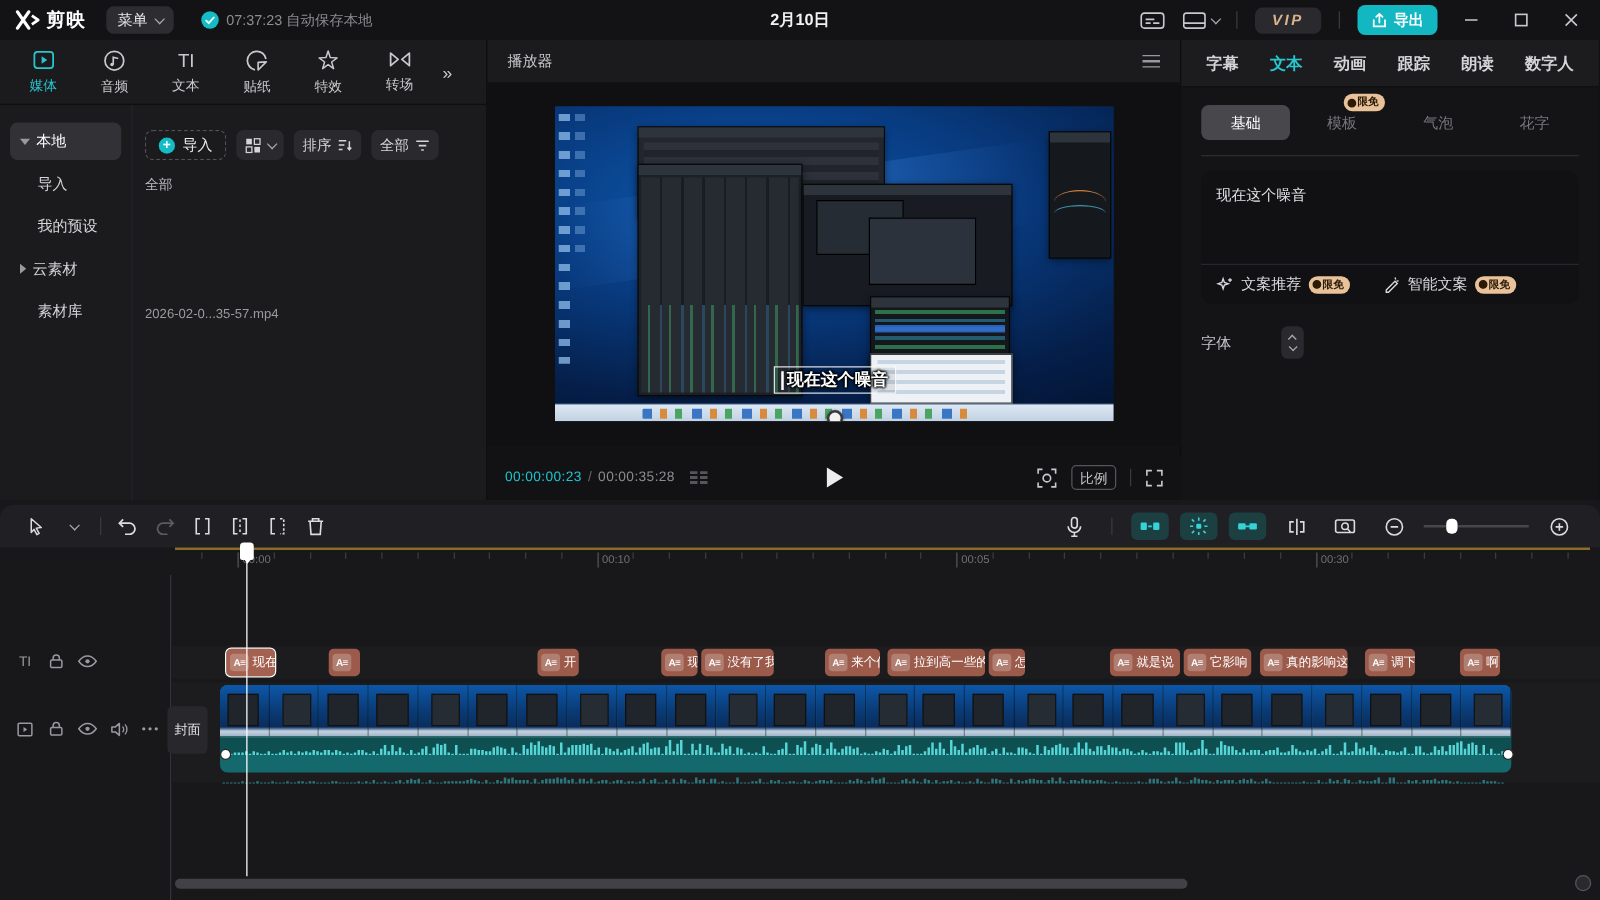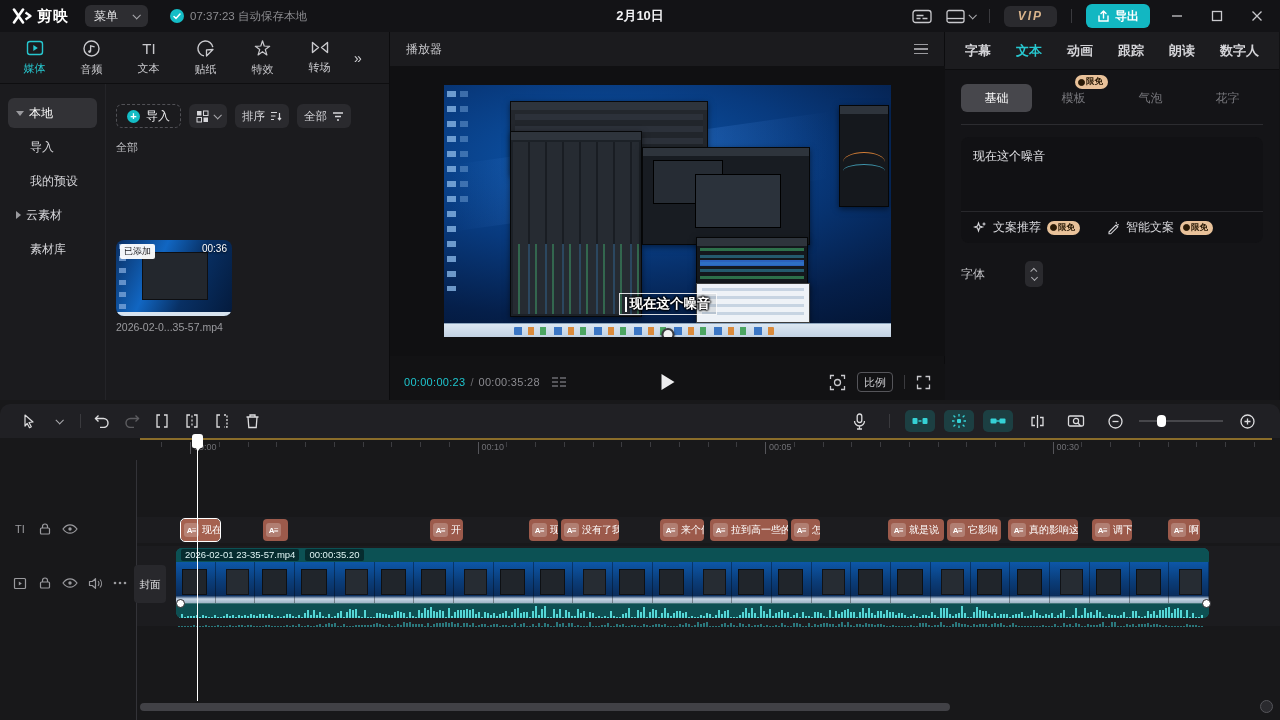--- a/index.html
+++ b/index.html
@@ -5,21 +5,21 @@
   *{margin:0;padding:0;box-sizing:border-box;font-family:"Liberation Sans","DejaVu Sans",sans-serif;}
   html,body{width:1280px;height:720px;background:#0a0a0b;overflow:hidden;}
   .app{position:relative;width:1280px;height:720px;background:#121214;color:#e8e8ea;font-size:12px;}
   svg{display:block;}
   .ic{display:flex;align-items:center;justify-content:center;}
 
   
   .topbar{position:absolute;left:0;top:0;width:1280px;height:32px;background:#131316;display:flex;align-items:center;z-index:40;}
   .logo{display:flex;align-items:center;gap:5px;margin-left:12px;}
   .logo-text{font-size:15px;font-weight:bold;color:#fff;letter-spacing:1px;}
-  .menu-btn{margin-left:16px;height:22px;padding:0 9px;background:#2d2d31;border-radius:6px;display:flex;align-items:center;gap:15px;color:#e4e4e6;font-size:12px;}
+  .menu-btn{margin-left:16px;height:22px;padding:0 9px;background:#2d2d31;border-radius:6px;display:flex;align-items:center;gap:6px;color:#e4e4e6;font-size:12px;}
   .chev{width:6px;height:6px;border-right:1.4px solid #a9a9ad;border-bottom:1.4px solid #a9a9ad;transform:rotate(45deg) translateY(-1px);}
   .autosave{margin-left:22px;display:flex;align-items:center;gap:6px;color:#8c8c90;font-size:11.5px;}
   .check-circle{width:14px;height:14px;border-radius:50%;background:#14bdc6;display:flex;align-items:center;justify-content:center;}
   .top-date{position:absolute;left:50%;transform:translateX(-50%);font-weight:bold;font-size:13px;color:#f2f2f4;}
   .top-right{position:absolute;right:10px;display:flex;align-items:center;gap:14px;height:32px;}
   .tdiv{width:1px;height:14px;background:#3a3a3e;}
   .vip-badge{height:21px;padding:0 14px;background:#2a2a2e;border-radius:6px;display:flex;align-items:center;}
   .vip-badge span{font-size:12px;font-weight:bold;font-style:italic;letter-spacing:2px;color:#d9b48c;}
   .export-btn{height:24px;padding:0 11px;background:#12b7c2;border-radius:6px;display:flex;align-items:center;gap:5px;color:#fff;font-weight:bold;font-size:12px;}
   .win-btn{width:26px;height:26px;display:flex;align-items:center;justify-content:center;}
@@ -380,27 +380,20 @@
             </div>
             <div class="mini-btn">
               <span>全部</span>
               <svg width="12" height="11" viewBox="0 0 12 11">
                   <path d="M1 2h10M3 5.5h6M5 9h2" stroke="#d6d6da" stroke-width="1.3"></path>
                 </svg>
             </div>
           </div>
           <div class="section-label">全部</div>
           <div class="media-card">
-            <div class="thumb">
-              <div class="mini-desk">
-                  <div class="mini-strip"></div>
-                </div>
-              <span class="added-badge">已添加</span>
-              <span class="dur-badge">00:36</span>
-            </div>
             <div class="fname">2026-02-0...35-57.mp4</div>
           </div>
         </div>
       </div>
     </div>
 
     <div class="center-panel">
       <div class="pheader">
         <span class="ptitle">播放器</span>
         <span class="burger">
@@ -782,24 +775,20 @@
           <span class="tchip">A≡</span>
           <span class="tlb">调下</span>
         </div>
         <div class="tclip" style="left: 1168px; width: 32px;">
           <span class="tchip">A≡</span>
           <span class="tlb">啊</span>
         </div>
       </div>
 
     <div class="vclip">
-      <div class="vheader">
-        <span class="vchip">2026-02-01 23-35-57.mp4</span>
-        <span class="vchip">00:00:35.20</span>
-      </div>
       <div class="filmstrip" id="filmstrip">
           <div class="fcell"></div>
           <div class="fcell alt"></div>
           <div class="fcell"></div>
           <div class="fcell"></div>
           <div class="fcell alt"></div>
           <div class="fcell"></div>
           <div class="fcell"></div>
           <div class="fcell alt"></div>
           <div class="fcell"></div>

